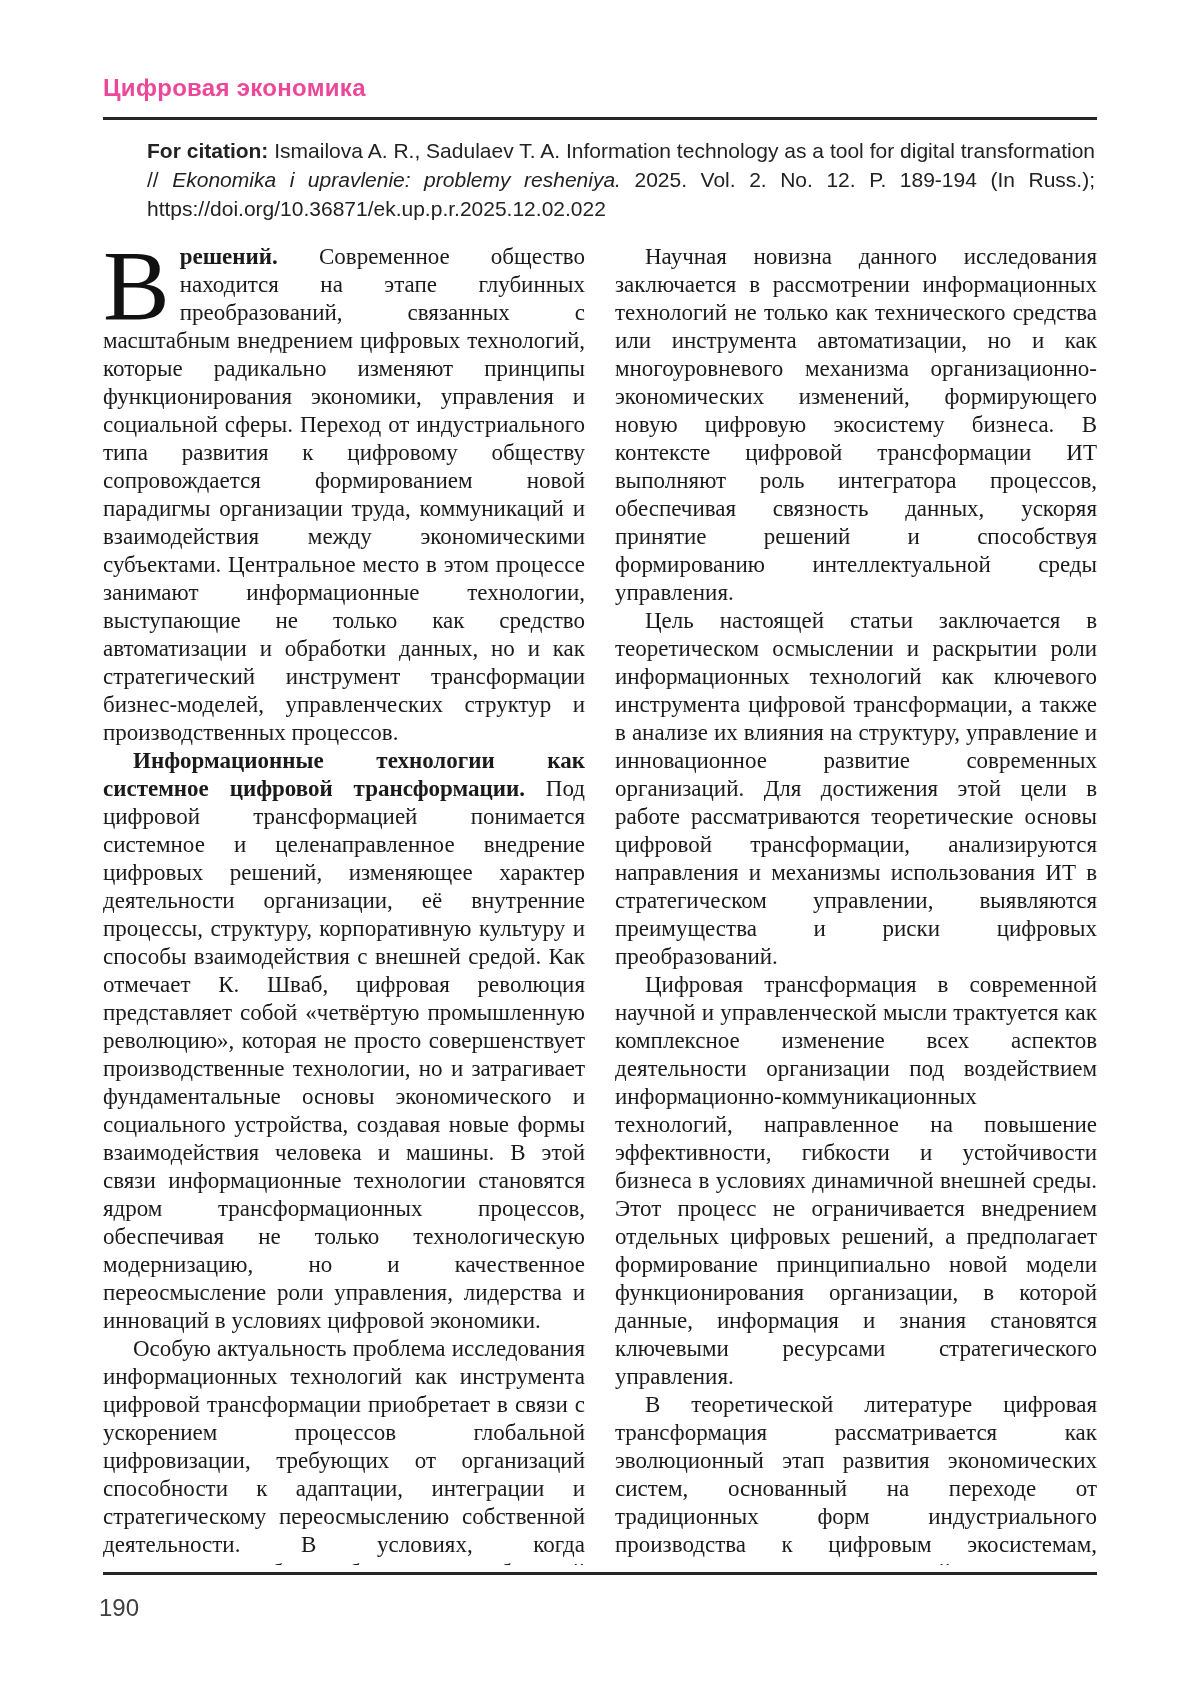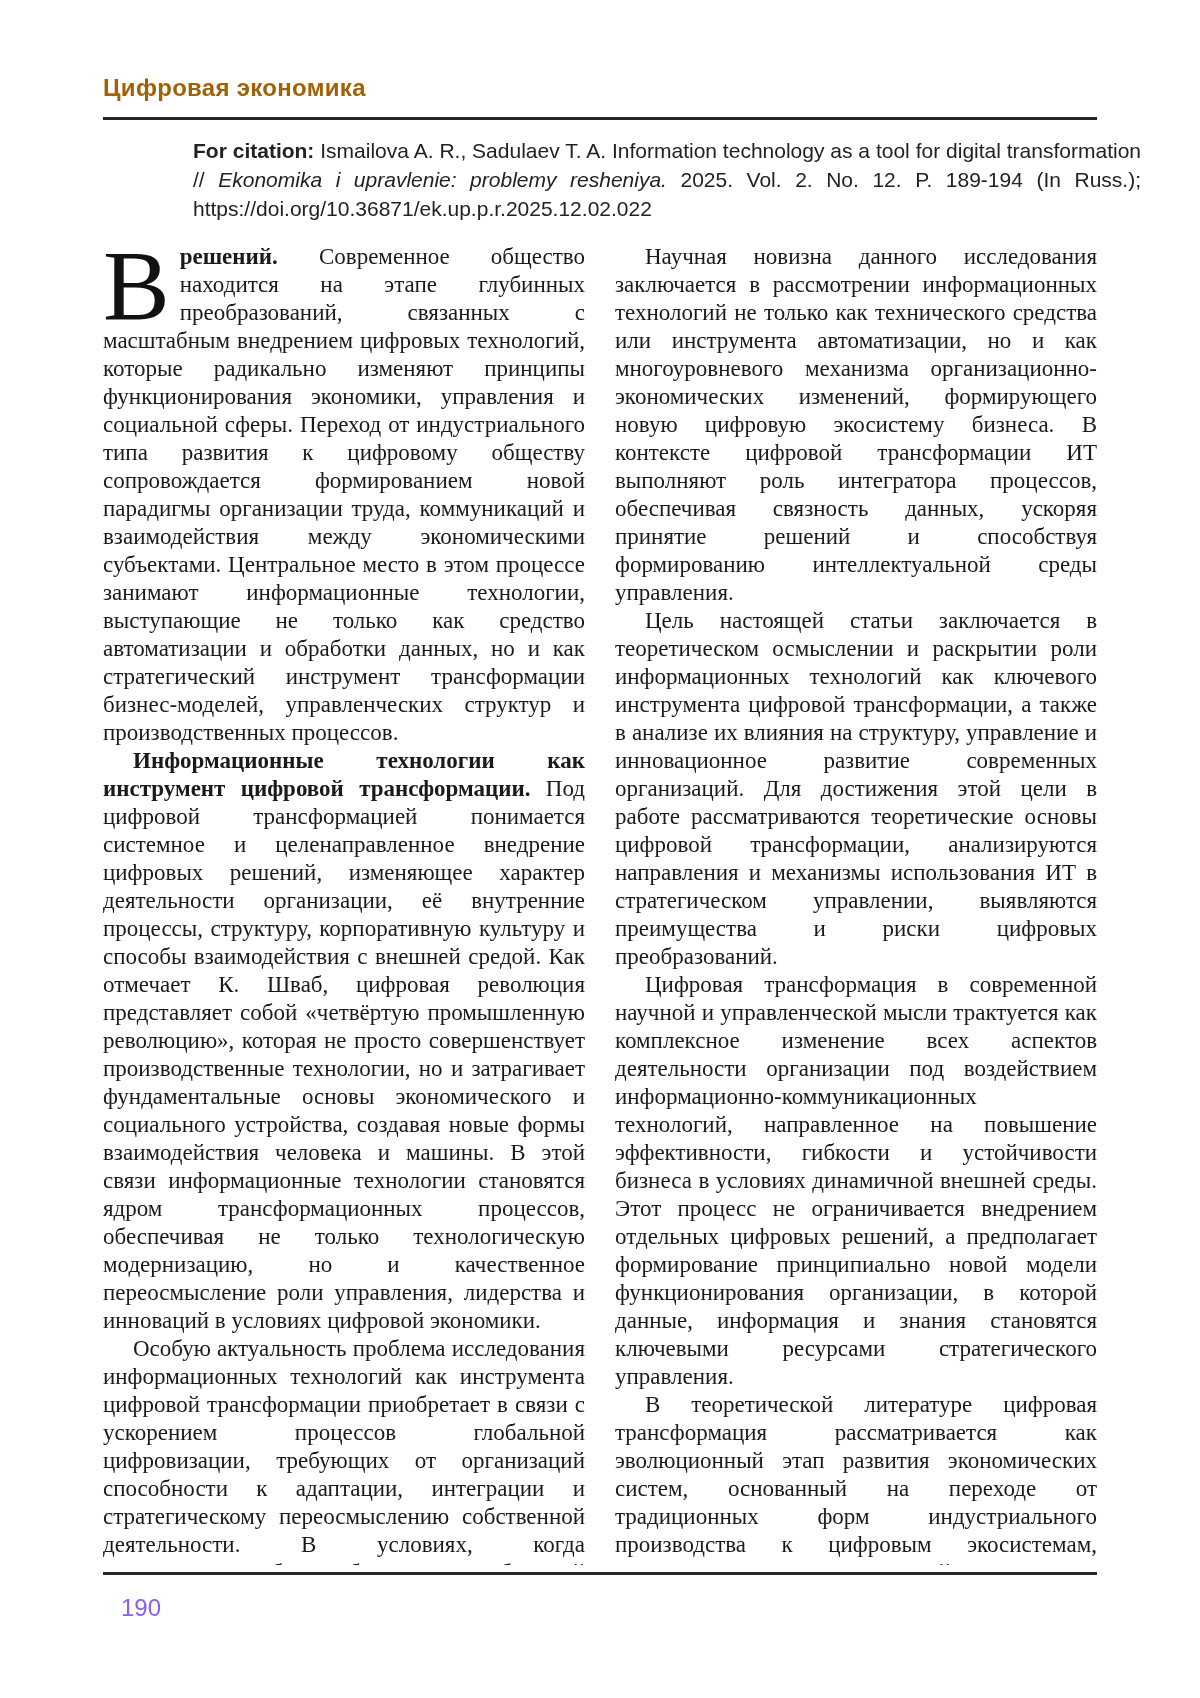--- a/index.html
+++ b/index.html
@@ -7,31 +7,31 @@
     width: 1200px; height: 1698px;
     background: #ffffff;
     position: relative;
     color: #1c1c1c;
     font-family: "Liberation Serif", serif;
   }
   .section-header {
     position: absolute; left: 103px; top: 74px;
     font-family: "Liberation Sans", sans-serif;
     font-weight: bold; font-size: 24px; line-height: 28px;
-    color: #a16207; letter-spacing: 0.3px;
+    color: #ec4899; letter-spacing: 0.3px;
   }
   .header-rule {
     position: absolute; left: 103px; top: 117px;
     width: 994px; height: 3px; background: #262626;
   }
   .citation {
     position: absolute; left: 147px; top: 136px; width: 948px;
     font-family: "Liberation Sans", sans-serif;
     font-size: 21px; line-height: 29px;
-    text-align: justify; color: #222222; margin-left: 46px;
+    text-align: justify; color: #222222;
   }
   .citation b { font-weight: bold; }
   .citation i { font-style: italic; }
   .columns {
     position: absolute; left: 103px; top: 243px; width: 994px;
     height: 1322px; overflow: hidden;
     display: flex; gap: 30px;
     font-size: 23px; line-height: 28px;
     text-align: justify; color: #1a1a1a;
   }
@@ -44,24 +44,24 @@
     font-size: 100px; line-height: 82px; height: 82px;
     padding: 2px 10px 0 0;
     color: #111111;
   }
   .lead-bold { font-weight: bold; }
   .footer-rule {
     position: absolute; left: 103px; top: 1572px;
     width: 994px; height: 3px; background: #262626;
   }
   .footer {
-    position: absolute; left: 121px; top: 1593px; width: 994px;
+    position: absolute; left: 99px; top: 1593px; width: 994px;
     display: flex; justify-content: space-between; align-items: baseline;
     font-family: "Liberation Sans", sans-serif;
-    font-size: 24px; line-height: 30px; color: #8b5cf6;
+    font-size: 24px; line-height: 30px; color: #404040;
   }
 </style>
 </head>
 <body>
 
 <div class="section-header">Цифровая экономика</div>
 <div class="header-rule"></div>
 
 <div class="citation">
   <b>For citation:</b>
@@ -70,21 +70,21 @@
   <span>2025. Vol. 2. No. 12. P. 189-194 (In Russ.); https://doi.org/10.36871/ek.up.p.r.2025.12.02.022</span>
 </div>
 
 <div class="columns">
   <div class="col" lang="ru">
     <p class="first">
       <span class="dropcap">В</span><span class="lead-bold">решений.</span>
       <span>Современное общество находится на этапе глубинных преобразований, связанных с масштабным внедрением цифровых технологий, которые радикально изменяют принципы функционирования экономики, управления и социальной сферы. Переход от индустриального типа развития к цифровому обществу сопровождается формированием новой парадигмы организации труда, коммуникаций и взаимодействия между экономическими субъектами. Центральное место в этом процессе занимают информационные технологии, выступающие не только как средство автоматизации и обработки данных, но и как стратегический инструмент трансформации бизнес-моделей, управленческих структур и производственных процессов.</span>
     </p>
     <p>
-      <span class="lead-bold">Информационные технологии как инструмент цифровой трансформации.</span>
+      <span class="lead-bold">Информационные технологии как системное цифровой трансформации.</span>
       <span>Под цифровой трансформацией понимается системное и целенаправленное внедрение цифровых решений, изменяющее характер деятельности организации, её внутренние процессы, структуру, корпоративную культуру и способы взаимодействия с внешней средой. Как отмечает К. Шваб, цифровая революция представляет собой «четвёртую промышленную революцию», которая не просто совершенствует производственные технологии, но и затрагивает фундаментальные основы экономического и социального устройства, создавая новые формы взаимодействия человека и машины. В этой связи информационные технологии становятся ядром трансформационных процессов, обеспечивая не только технологическую модернизацию, но и качественное переосмысление роли управления, лидерства и инноваций в условиях цифровой экономики.</span>
     </p>
     <p>Особую актуальность проблема исследования информационных технологий как инструмента цифровой трансформации приобретает в связи с ускорением процессов глобальной цифровизации, требующих от организаций способности к адаптации, интеграции и стратегическому переосмыслению собственной деятельности. В условиях, когда конкурентоспособность бизнеса всё в большей степени определяется уровнем цифровой зрелости, вопрос о том, каким образом информационные технологии влияют на управ-</p>
   </div>
   <div class="col" lang="ru">
     <p>Научная новизна данного исследования заключается в рассмотрении информационных технологий не только как технического средства или инструмента автоматизации, но и как многоуровневого механизма организационно-экономических изменений, формирующего новую цифровую экосистему бизнеса. В контексте цифровой трансформации ИТ выполняют роль интегратора процессов, обеспечивая связность данных, ускоряя принятие решений и способствуя формированию интеллектуальной среды управления.</p>
     <p>Цель настоящей статьи заключается в теоретическом осмыслении и раскрытии роли информационных технологий как ключевого инструмента цифровой трансформации, а также в анализе их влияния на структуру, управление и инновационное развитие современных организаций. Для достижения этой цели в работе рассматриваются теоретические основы цифровой трансформации, анализируются направления и механизмы использования ИТ в стратегическом управлении, выявляются преимущества и риски цифровых преобразований.</p>
     <p>Цифровая трансформация в современной научной и управленческой мысли трактуется как комплексное изменение всех аспектов деятельности организации под воздействием информационно-коммуникационных технологий, направленное на повышение эффективности, гибкости и устойчивости бизнеса в условиях динамичной внешней среды. Этот процесс не ограничивается внедрением отдельных цифровых решений, а предполагает формирование принципиально новой модели функционирования организации, в которой данные, информация и знания становятся ключевыми ресурсами стратегического управления.</p>
     <p>В теоретической литературе цифровая трансформация рассматривается как эволюционный этап развития экономических систем, основанный на переходе от традиционных форм индустриального производства к цифровым экосистемам, характеризующимся высокой степенью интеграции технологических, организационных и человеческих компонентов. По мнению М. Ка-</p>
   </div>

